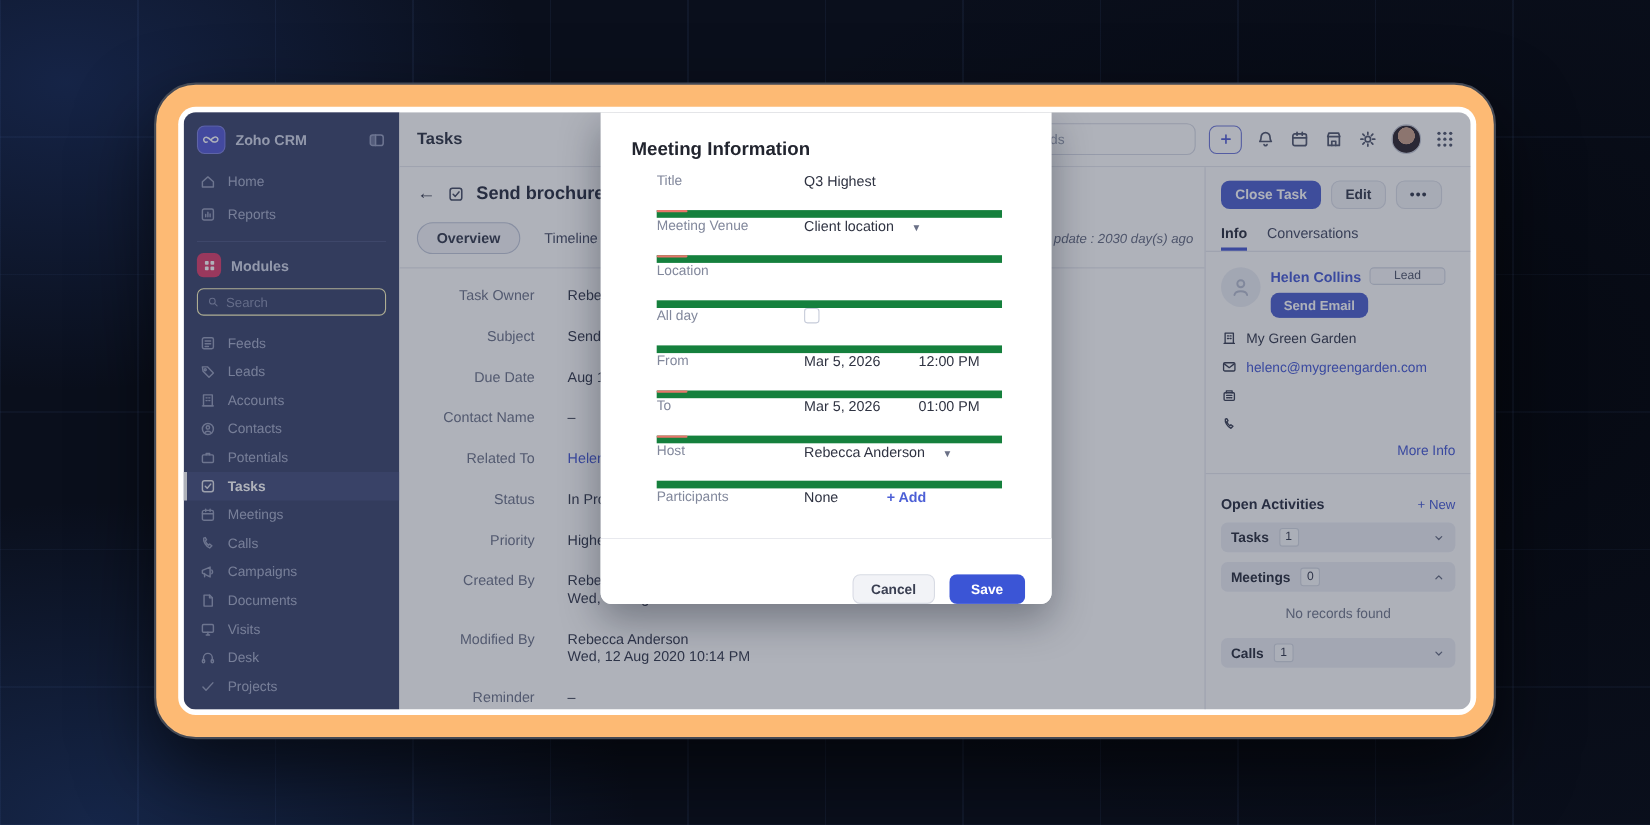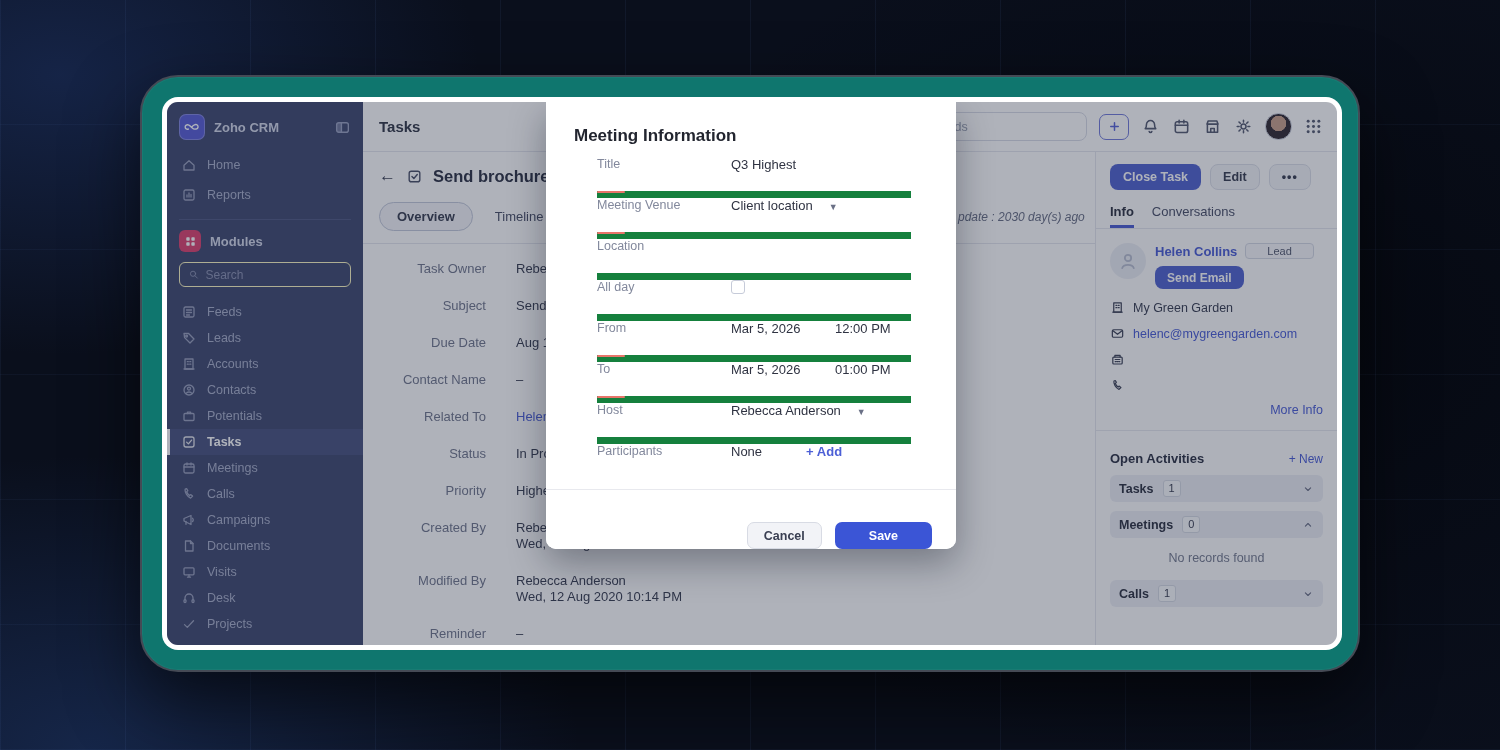--- a/index.html
+++ b/index.html
@@ -16,21 +16,21 @@
   .bg-grid {
     position:absolute; inset:0;
     background:
       repeating-linear-gradient(90deg, rgba(110,150,230,.07) 0 1px, transparent 1px 125px),
       repeating-linear-gradient(0deg, rgba(110,150,230,.05) 0 1px, transparent 1px 125px);
     z-index:0;
   }
   
   .frame {
     position:absolute; left:140px; top:75px; width:1220px; height:597px;
-    background:#0f766e; border:2px solid #454a55; border-radius:38px;
+    background:#fdba74; border:2px solid #454a55; border-radius:38px;
     box-shadow:0 30px 70px rgba(0,0,0,.6), inset 0 0 0 1px rgba(255,255,255,.04);
     z-index:1;
   }
   .app {
     position:absolute; left:20px; top:20px; width:1180px; height:553px;
     background:#ffffff; border-radius:16px; padding:5px;
   }
   .app-inner {
     position:relative; width:1170px; height:543px; border-radius:11px;
     overflow:hidden; display:flex; background:#fff;
@@ -142,21 +142,21 @@
   .mrow.required::after { content:""; position:absolute; left:0; bottom:-2px; width:28px; height:2.5px;
     background:#e8756a; border-radius:2px; }
   .caret { font-size:9px; color:#6a7086; padding-left:8px; padding-bottom:1px; }
   .mcheckbox { width:14px; height:14px; border:1.5px solid #c6cbd9; border-radius:3px; background:#fff; margin-bottom:1px; }
   .mdate { width:96px; display:inline-block; }
   .add-link { color:#4c5fd6; margin-left:36px; font-weight:bold; }
   .modal-footer { position:absolute; left:0; right:0; bottom:0; height:60px; border-top:1px solid #e8e9ee;
     display:flex; align-items:flex-end; justify-content:flex-end; gap:13px; padding-right:24px;
     border-radius:0 0 10px 10px; background:#fff; }
   .btn-cancel { background:#f2f3f7; border:1px solid #d8dbe4; color:#3a3f52; height:27px; padding:0 16px; border-radius:7px; }
-  .btn-save { background:#3b55d6; color:#fff; height:27px; padding:0 33px; border-radius:7px; }
+  .btn-save { background:#3b55d6; color:#fff; height:27px; padding:0 19px; border-radius:7px; }
   .ic { display:inline-flex; }
   svg.glyph { width:100%; height:100%; stroke:currentColor; fill:none; stroke-width:1.3; stroke-linecap:round; stroke-linejoin:round; }
 </style>
 </head>
 <body>
 
 <svg width="0" height="0" style="position:absolute">
   <defs>
     <symbol id="i-home" viewBox="0 0 16 16">
         <path d="M3 8.2 8 3.8l5 4.4V13H3z"></path>

